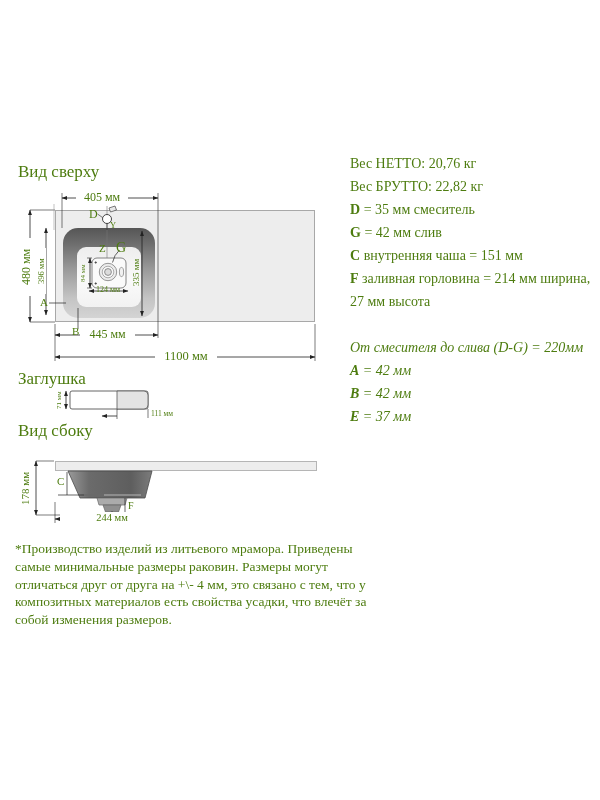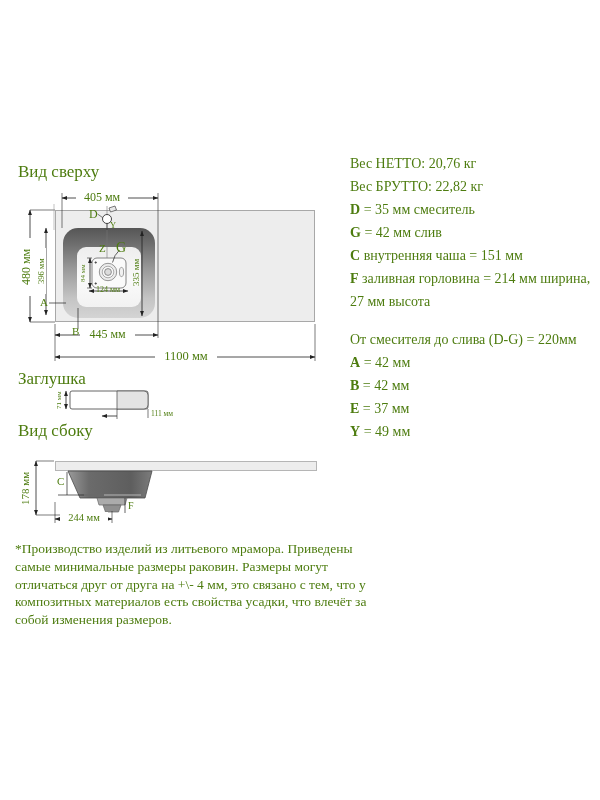--- a/index.html
+++ b/index.html
@@ -130,35 +130,34 @@
   <div class="lbl" style="left:116px;top:240px;font-size:14px;">G</div>
   <div class="lbl" style="left:40px;top:296px;font-size:11px;">A</div>
   <div class="lbl" style="left:72px;top:325px;font-size:11px;">B</div>
 
   <div class="vtext" style="left:55px;top:391px;height:18px;font-size:7px;background:transparent;">71 мм</div>
   <div class="lbl" style="left:151px;top:410px;font-size:7.5px;">111 мм</div>
 
   <div class="vtext" style="left:19px;top:462px;height:53px;font-size:11px;">178 мм</div>
   <div class="lbl" style="left:57px;top:475px;font-size:11px;">C</div>
   <div class="lbl" style="left:128px;top:500px;font-size:10px;">F</div>
-  <div class="lbl dimtext" style="left:60px;top:512px;width:48px;font-size:10.5px;">244 мм</div>
+  <div class="lbl dimtext" style="left:60px;top:512px;width:48px;font-size:10.5px;padding-left:28px;">244 мм</div>
 
   <div class="speccol" style="top:156px;">
     <div class="sline"><b></b><span>Вес НЕТТО: 20,76 кг</span></div>
     <div class="sline"><b></b><span>Вес БРУТТО: 22,82 кг</span></div>
     <div class="sline"><b>D</b><span> = 35 мм смеситель</span></div>
     <div class="sline"><b>G</b><span> = 42 мм слив</span></div>
     <div class="sline"><b>C</b><span> внутренняя чаша = 151 мм</span></div>
     <div class="sline"><b>F</b><span> заливная горловина = 214 мм ширина,</span></div>
     <div class="sline"><b></b><span>27 мм высота</span></div>
   </div>
 
-  <div class="speccol" style="top:332px;">
+  <div class="speccol" style="top:340px;font-style:italic;">
     <div class="sline"><b></b><span>От смесителя до слива (D-G) = 220мм</span></div>
     <div class="sline"><b>A</b><span> = 42 мм</span></div>
     <div class="sline"><b>B</b><span> = 42 мм</span></div>
     <div class="sline"><b>E</b><span> = 37 мм</span></div>
-    <div class="sline"><b>Y</b><span> = 49 мм</span></div>
   </div>
 
   <div class="footnote">*Производство изделий из литьевого мрамора. Приведены самые минимальные размеры раковин. Размеры могут отличаться друг от друга на +\- 4 мм, это связано с тем, что у композитных материалов есть свойства усадки, что влечёт за собой изменения размеров.</div>
 
 </div>
 
 </body></html>

